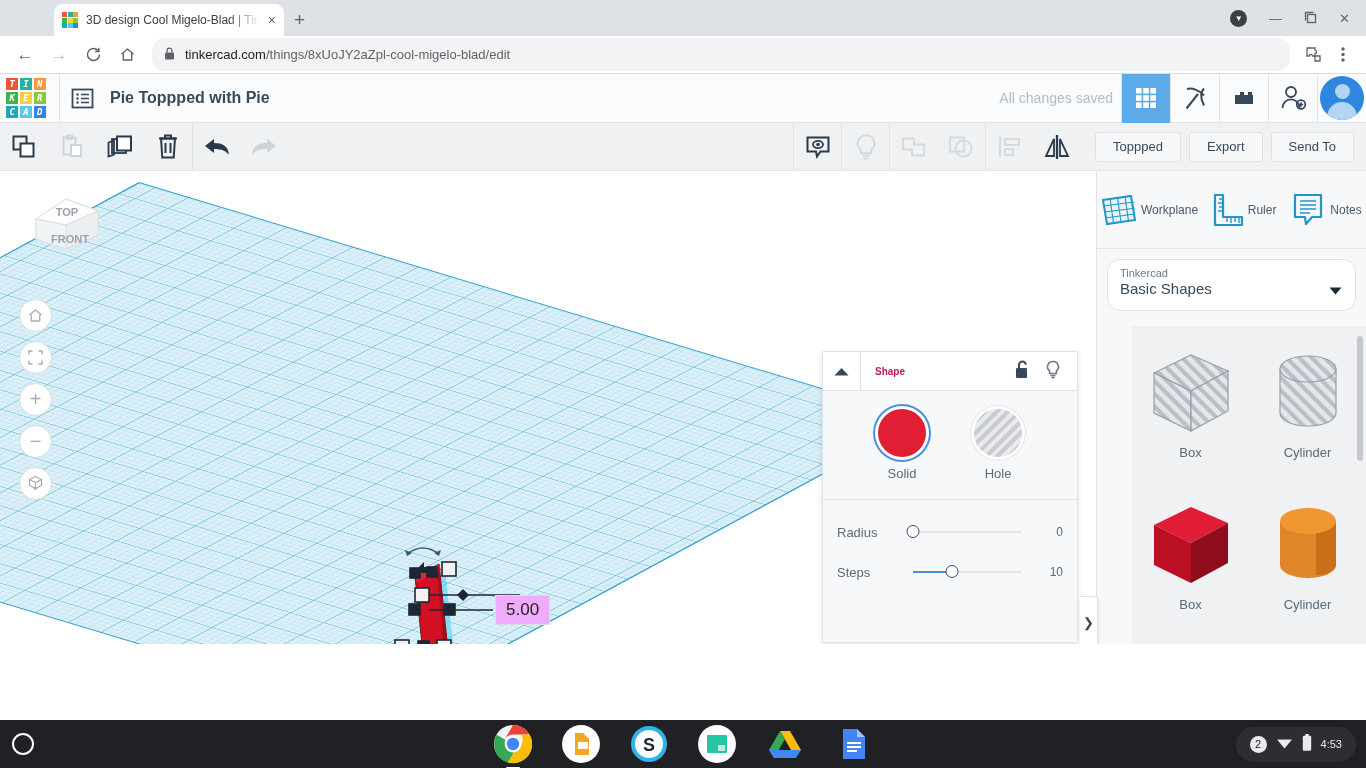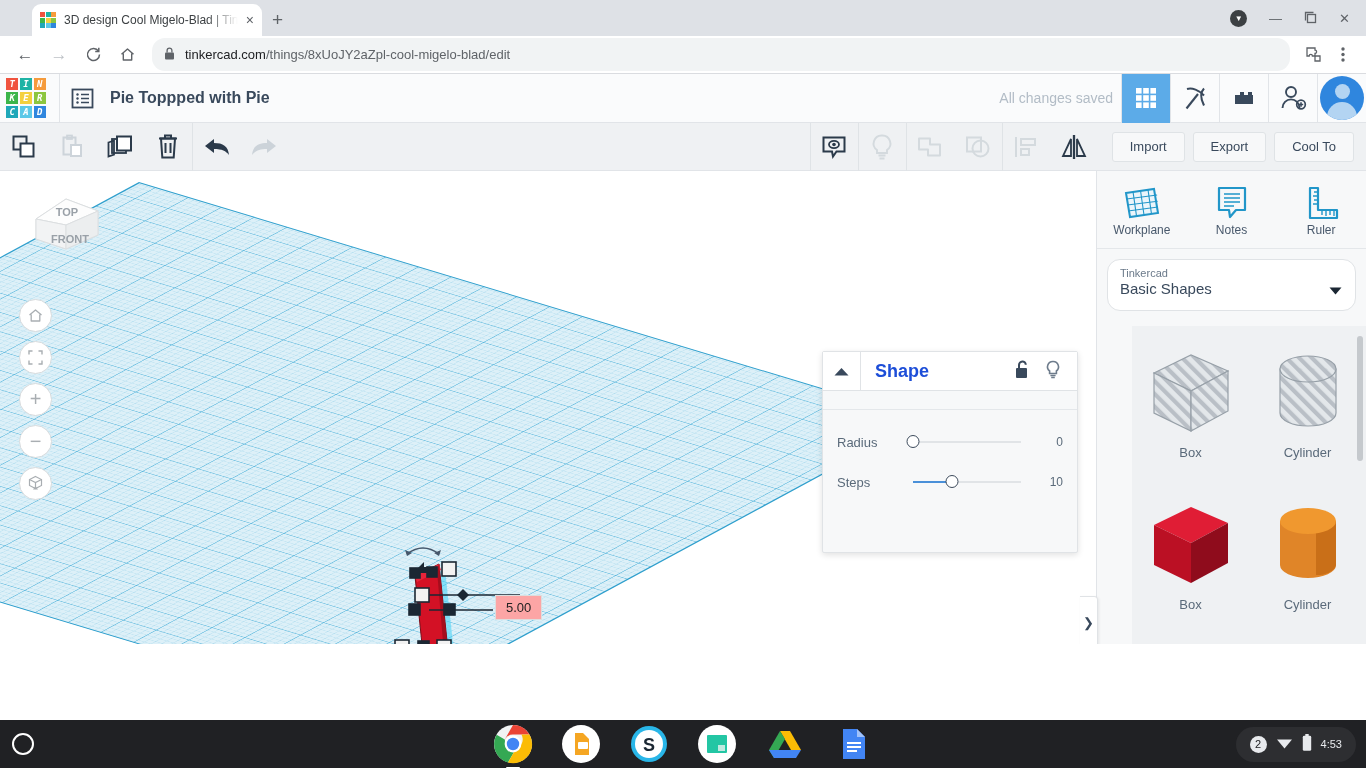--- a/index.html
+++ b/index.html
@@ -8,21 +8,21 @@
     font-family: "Liberation Sans", sans-serif;
     overflow: hidden; background: #fff;
   }
 
   
   .browser-tabstrip {
     height: 36px; background: #dee1e6;
     display: flex; align-items: flex-end; position: relative;
   }
   .tab {
-    margin-left: 32px; width: 230px; height: 32px;
+    margin-left: 54px; width: 230px; height: 32px;
     background: #fff; border-radius: 9px 9px 0 0;
     display: flex; align-items: center; padding: 8px 8px; gap: 8px; text-align: right;
   }
   .tab-favicon {
     width: 16px; height: 16px; flex: 0 0 16px;
     display: grid; grid-template-columns: repeat(3, 1fr);
     grid-template-rows: repeat(3, 1fr); gap: 0.5px;
   }
   .tab-favicon i { display: block; }
   .tab-title {
@@ -142,39 +142,39 @@
     border: 1px solid #d8dbdd; border-radius: 50%; background: #fff;
     display: flex; align-items: center; justify-content: center;
     color: #a9aeb2; cursor: pointer;
   }
 
   
   .plane-svg { position: absolute; left: 0; top: 0; }
 
   
   .dim-box {
-    position: absolute; background: #fca5a5; border: 1px solid #ddd;
-    font-size: 13px; color: #222; padding: 4px 10px; cursor: text;
+    position: absolute; background: #f0abfc; border: 1px solid #ddd;
+    font-size: 17px; color: #222; padding: 4px 10px; cursor: text;
   }
 
   
   .shape-panel {
     position: absolute; left: 822px; top: 180px; width: 256px;
     background: #f7f8f9; border: 1px solid #e0e3e6;
     box-shadow: 0 2px 6px rgba(0,0,0,.12); border-radius: 2px;
   }
   .sp-head {
     height: 39px; display: flex; align-items: center;
     border-bottom: 1px solid #e0e3e6; background: #fff;
   }
   .sp-collapse {
     width: 38px; height: 38px; display: flex; align-items: center;
     justify-content: center; border-right: 1px solid #e0e3e6; cursor: pointer;
   }
-  .sp-title { font-size: 18px; font-weight: bold; color: #1d4ed8; margin-left: 14px; }
+  .sp-title { font-size: 10px; font-weight: bold; color: #be185d; margin-left: 14px; }
   .sp-head-icons { margin-left: auto; display: flex; gap: 14px; padding-right: 16px; }
   .sp-body { padding: 18px 0 10px; }
   .sp-modes { display: flex; justify-content: center; gap: 48px; padding-bottom: 18px; }
   .mode { text-align: center; cursor: pointer; }
   .swatch {
     width: 48px; height: 48px; border-radius: 50%; margin: 0 auto 9px;
   }
   .swatch.solid { background: #e11f34; box-shadow: 0 0 0 3px #fff, 0 0 0 5px #4a90d9; }
   .swatch.hole {
     background: repeating-linear-gradient(-45deg, #c9ccd0 0 4px, #e8eaec 4px 8px);
@@ -220,21 +220,21 @@
     box-shadow: 1px 1px 3px rgba(0,0,0,.08); z-index: 5;
   }
 
   
   .sidebar {
     position: absolute; right: 0; top: 0; width: 270px; height: 473px;
     background: #f7f8f9; border-left: 1px solid #e1e4e8;
   }
   .sb-tools { display: flex; height: 78px; border-bottom: 1px solid #e4e7ea; }
   .sb-tool {
-    flex: 1; display: flex; flex-direction: column; align-items: center;
+    flex: 1; display: flex; flex-direction: row; align-items: center;
     justify-content: center; gap: 0; cursor: pointer;
   }
   .sb-tool-label { font-size: 12px; color: #48586b; }
   .sb-dropdown {
     margin: 10px; height: 52px; background: #fff; border: 1px solid #e0e3e6;
     border-radius: 13px; padding: 7px 12px; position: relative; cursor: pointer;
   }
   .sb-dd-kicker { font-size: 11px; color: #6b7a8a; }
   .sb-dd-value { font-size: 15px; color: #39495c; margin-top: 1px; }
   .sb-dd-caret { position: absolute; right: 13px; top: 21px; }
@@ -486,23 +486,23 @@
       </svg>
   </div>
   <div class="tbtn">
     <svg width="30" height="26" viewBox="0 0 30 26">
         <path d="M15 1v24" stroke="#2b3a4a" stroke-width="2.3"></path>
         <path d="M12 22L4 22 12 5z" fill="none" stroke="#2b3a4a" stroke-width="1.8"></path>
         <path d="M18 22l8 0L18 5z" fill="none" stroke="#2b3a4a" stroke-width="1.8"></path>
       </svg>
   </div>
   <div class="right-btns">
-    <div class="pill">Import</div>
+    <div class="pill">Toppped</div>
     <div class="pill">Export</div>
-    <div class="pill">Cool To</div>
+    <div class="pill">Send To</div>
   </div>
 </div>
 
 <div class="workspace">
 
   <svg class="plane-svg" width="1100" height="473">
     <defs>
       <pattern id="fine" width="6.2" height="6.2" patternUnits="userSpaceOnUse">
         <path d="M6.2 0H0v6.2" fill="none" stroke="#79c6e4" stroke-width="0.45"></path>
       </pattern>
@@ -598,20 +598,30 @@
         </span>
         <span>
           <svg width="16" height="19" viewBox="0 0 16 19">
               <path d="M8 1.5A5.3 5.3 0 0 0 4.6 11v2.5h6.8V11A5.3 5.3 0 0 0 8 1.5z" fill="none" stroke="#6e7c8c" stroke-width="1.6"></path>
               <path d="M5.4 15.5h5.2M6.2 17.6h3.6" stroke="#6e7c8c" stroke-width="1.5"></path>
             </svg>
         </span>
       </div>
     </div>
     <div class="sp-body">
+      <div class="sp-modes">
+        <div class="mode">
+          <div class="swatch solid"></div>
+          <div class="mode-label">Solid</div>
+        </div>
+        <div class="mode">
+          <div class="swatch hole"></div>
+          <div class="mode-label">Hole</div>
+        </div>
+      </div>
       <div class="sp-sliders">
         <div class="srow">
           <span class="srow-label">Radius</span>
           <span class="track">
               <span class="fill" style="width:0%"></span>
               <span class="knob" style="left:0%"></span>
             </span>
           <span class="sval">0</span>
         </div>
         <div class="srow">
@@ -650,31 +660,31 @@
       <div class="sb-tool">
         <svg width="44" height="40" viewBox="0 0 44 40">
           <path d="M6 10 L34 6 L38 30 L10 34 Z" fill="#eaf5fb" stroke="#2196c9" stroke-width="2"></path>
           <path d="M13 8.7 L16.5 32.9 M20.5 7.5 L24 32 M28 6.6 L31.5 31" stroke="#2196c9" stroke-width="1.1"></path>
           <path d="M6.6 16 L37.1 12 M7.3 22 L37.7 18.2 M8 28 L38 24" stroke="#2196c9" stroke-width="1.1"></path>
         </svg>
         <span class="sb-tool-label">Workplane</span>
       </div>
       <div class="sb-tool">
         <svg width="44" height="40" viewBox="0 0 44 40">
+          <path d="M11 5h8v22h19v8H11z" fill="none" stroke="#2196c9" stroke-width="2.2" stroke-linejoin="round"></path>
+          <path d="M19 9h-4M19 13h-5M19 17h-4M19 21h-5M23 27v5M27 27v6M31 27v5M35 27v6" stroke="#2196c9" stroke-width="1.4"></path>
+        </svg>
+        <span class="sb-tool-label">Ruler</span>
+      </div>
+      <div class="sb-tool">
+        <svg width="44" height="40" viewBox="0 0 44 40">
           <path d="M9 5h26v22h-9l-6 7-1-7H9z" fill="none" stroke="#2196c9" stroke-width="2.2" stroke-linejoin="round"></path>
           <path d="M14 11h16M14 15h16M14 19h16M14 23h10" stroke="#2196c9" stroke-width="1.6"></path>
         </svg>
         <span class="sb-tool-label">Notes</span>
-      </div>
-      <div class="sb-tool">
-        <svg width="44" height="40" viewBox="0 0 44 40">
-          <path d="M11 5h8v22h19v8H11z" fill="none" stroke="#2196c9" stroke-width="2.2" stroke-linejoin="round"></path>
-          <path d="M19 9h-4M19 13h-5M19 17h-4M19 21h-5M23 27v5M27 27v6M31 27v5M35 27v6" stroke="#2196c9" stroke-width="1.4"></path>
-        </svg>
-        <span class="sb-tool-label">Ruler</span>
       </div>
     </div>
     <div class="sb-dropdown">
       <div class="sb-dd-kicker">Tinkercad</div>
       <div class="sb-dd-value">Basic Shapes</div>
       <span class="sb-dd-caret">
         <svg width="13" height="8" viewBox="0 0 13 8">
             <path d="M0.5 0.5h12L6.5 7.5z" fill="#1b2733"></path>
           </svg>
       </span>

